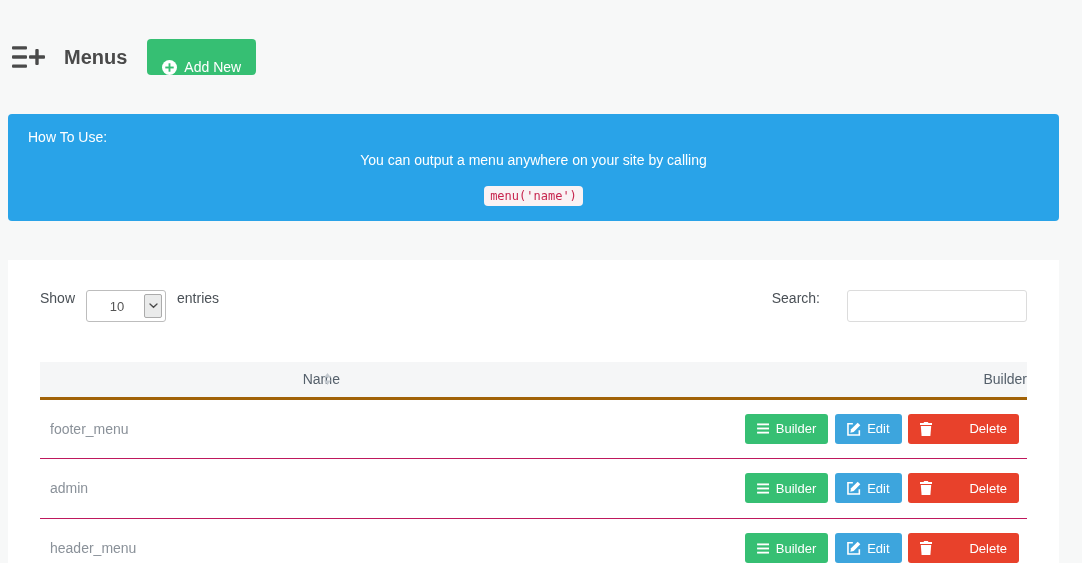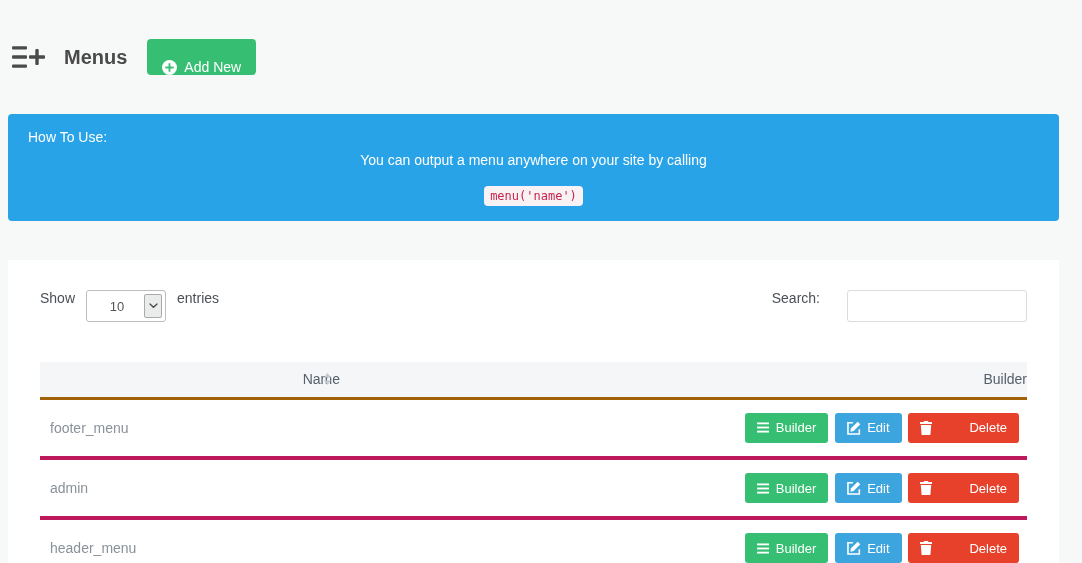--- a/index.html
+++ b/index.html
@@ -82,21 +82,21 @@
   
   table.menus-table{width:100%;border-collapse:collapse;margin-top:40px;font-size:14px;}
   .menus-table thead th{
     background:var(--th-bg);height:36px;font-weight:normal;color:var(--th-text);
     text-align:right;padding:0 0 0 18px;border-bottom:3px solid #a16207;cursor:pointer;
   }
   th.col-name{width:300px;position:relative;}
   .sort-icon{position:absolute;right:8px;top:50%;transform:translateY(-50%);display:inline-flex;}
   th.col-actions{text-align:right;padding-right:14px;}
   .menus-table tbody td{
-    border-bottom:4px solid #be185d;height:60px;color:var(--row-text);padding-left:10px;
+    border-bottom:1px solid #be185d;height:60px;color:var(--row-text);padding-left:10px;
   }
   td.td-actions{text-align:right;padding-right:8px;white-space:nowrap;}
   .btn{
     display:inline-flex;align-items:center;gap:6px;height:30px;padding:0 12px;
     border:none;border-radius:3px;color:#fff;font-size:13px;cursor:pointer;
     margin-left:3px;font-family:"Liberation Sans",sans-serif;vertical-align:middle;
   }
   .btn-builder{background:var(--success-green);}
   .btn-edit{background:var(--info-blue);}
   .btn-delete{background:var(--danger-red);gap:37px;}

